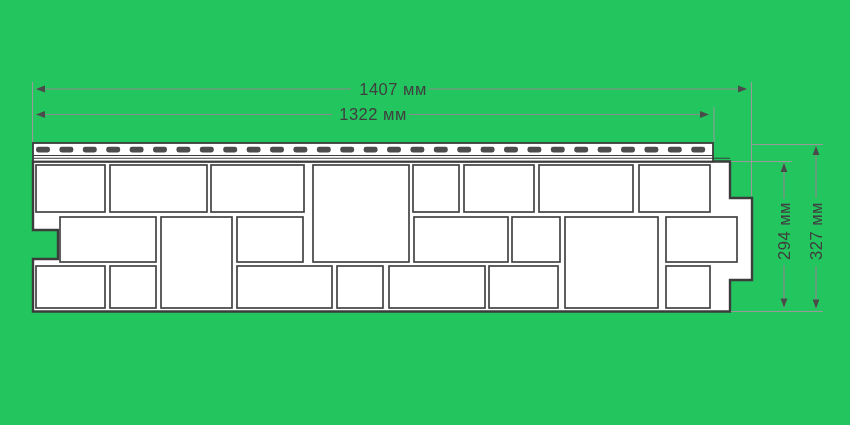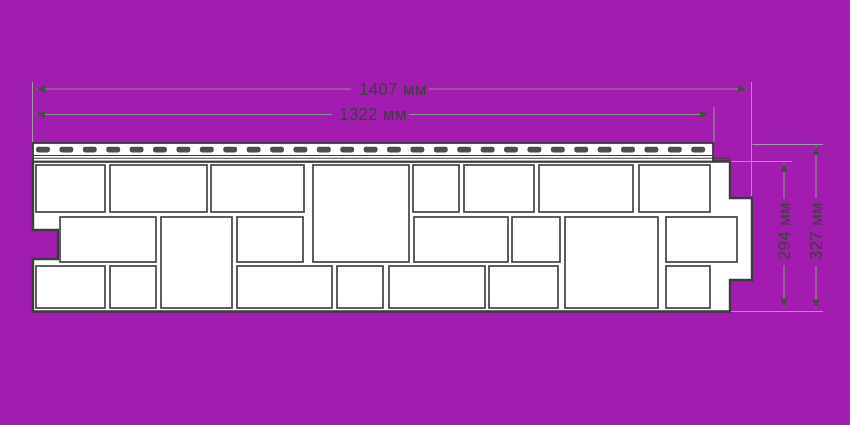--- a/index.html
+++ b/index.html
@@ -1,19 +1,19 @@
 <!DOCTYPE html>
 <html><head>
 <meta charset="utf-8">
 <style>
   html,body{margin:0;padding:0;background:#ffffff;}
   .frame{
     position:relative;
     width:850px;height:425px;
-    background:#a21caf;
+    background:#22c55e;
     overflow:hidden;
     font-family:"Liberation Sans", sans-serif;
   }
   svg{position:absolute;left:0;top:0;}
   text{
     font-family:"Liberation Sans", sans-serif;
     font-size:16.5px;
     letter-spacing:0.5px;
   }
 </style>

